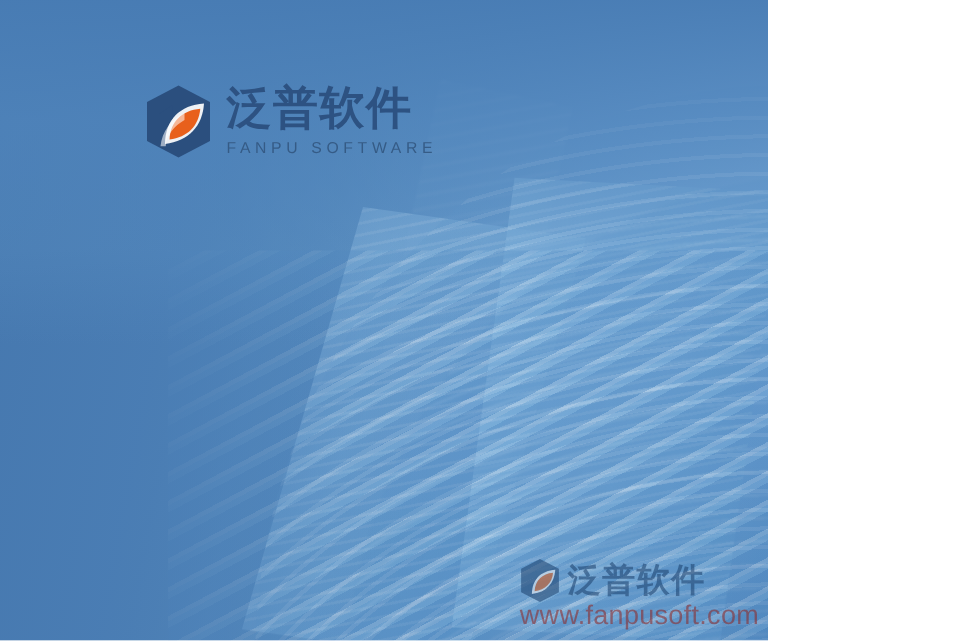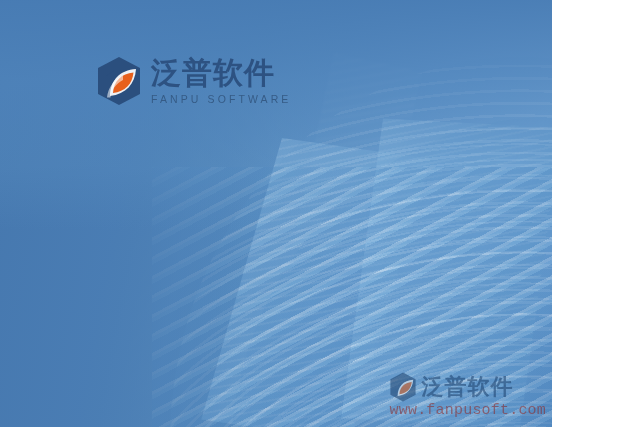--- a/index.html
+++ b/index.html
@@ -2,21 +2,21 @@
 <html><head>
 <meta charset="utf-8">
 <style>
   html, body {
     margin: 0;
     padding: 0;
     background: #ffffff;
   }
   #banner {
     position: relative;
-    width: 552px;
+    width: 512px;
     height: 427px;
     overflow: hidden;
     font-family: "Liberation Sans", sans-serif;
     
     background:
       linear-gradient(118deg,
         #2f5d8c 0%,
         #3a6b9b 16%,
         #4a7cae 32%,
         #5a8cbf 48%,
@@ -260,26 +260,26 @@
     font-size: 22px;
     line-height: 24px;
     font-weight: 700;
     color: #1f4572;
     letter-spacing: 1px;
     white-space: nowrap;
   }
   .wm-url {
     margin-top: 1px;
     margin-left: 1px;
-    font-size: 15px;
+    font-size: 18px;
     line-height: 15px;
     color: #8d2b2b;
     letter-spacing: 0.2px;
     white-space: nowrap;
-    font-family: Liberation Mono, monospace;
+    font-family: Liberation Sans, sans-serif;
   }
 </style>
 </head>
 <body>
 
 <div id="banner">
 
   <div class="sky-shade"></div>
 
   <div class="arch">

